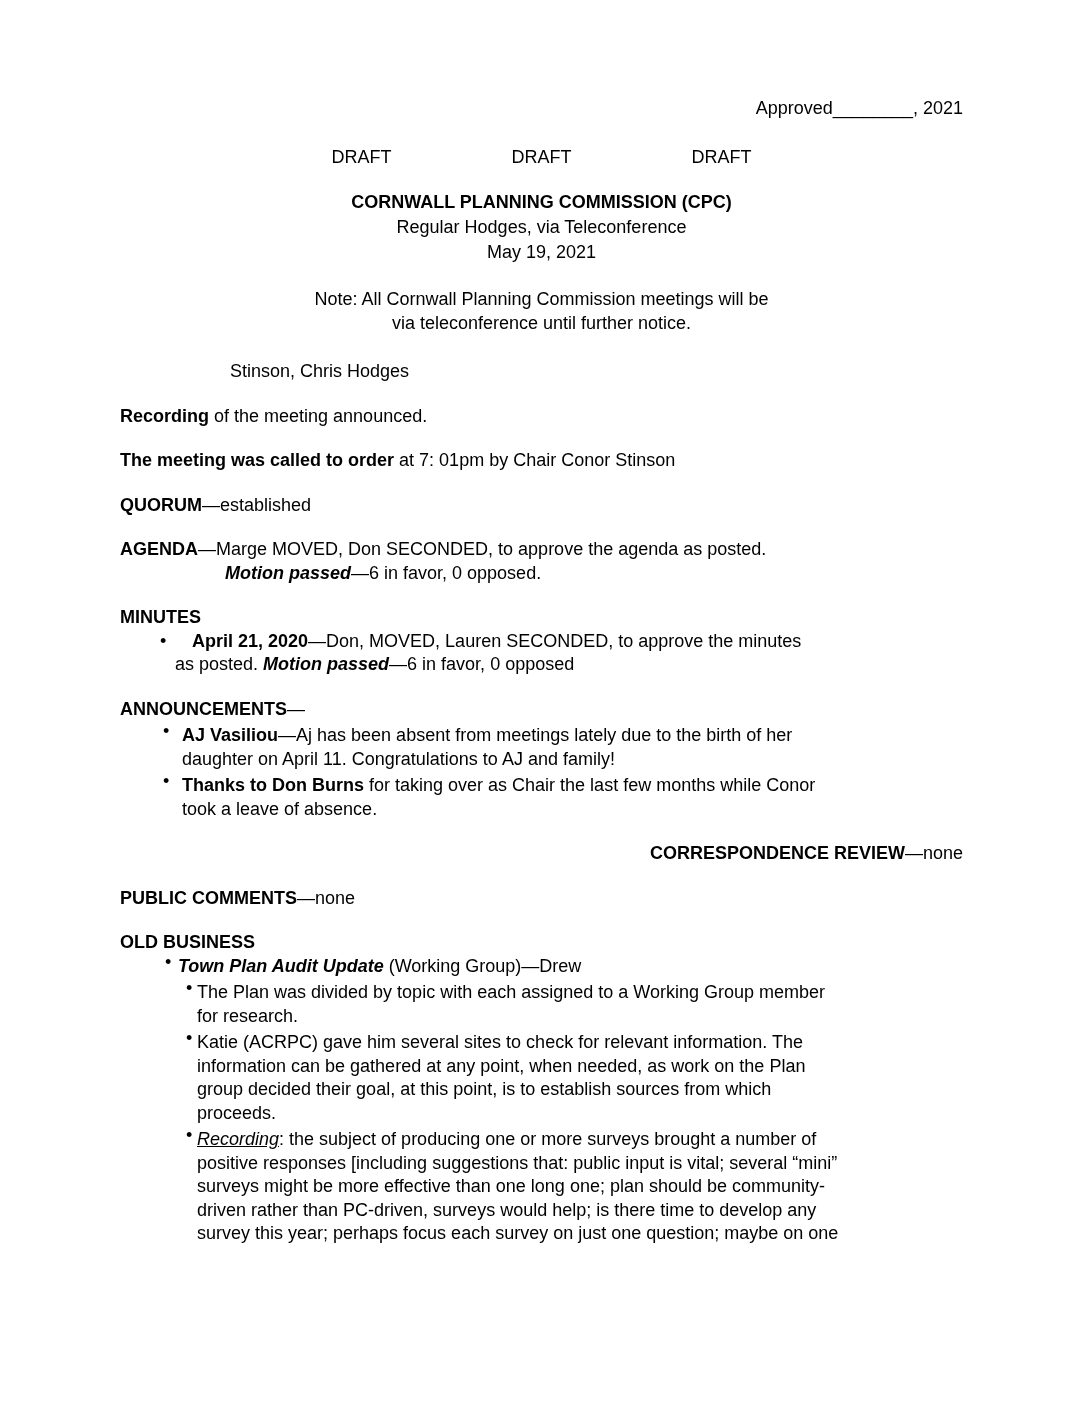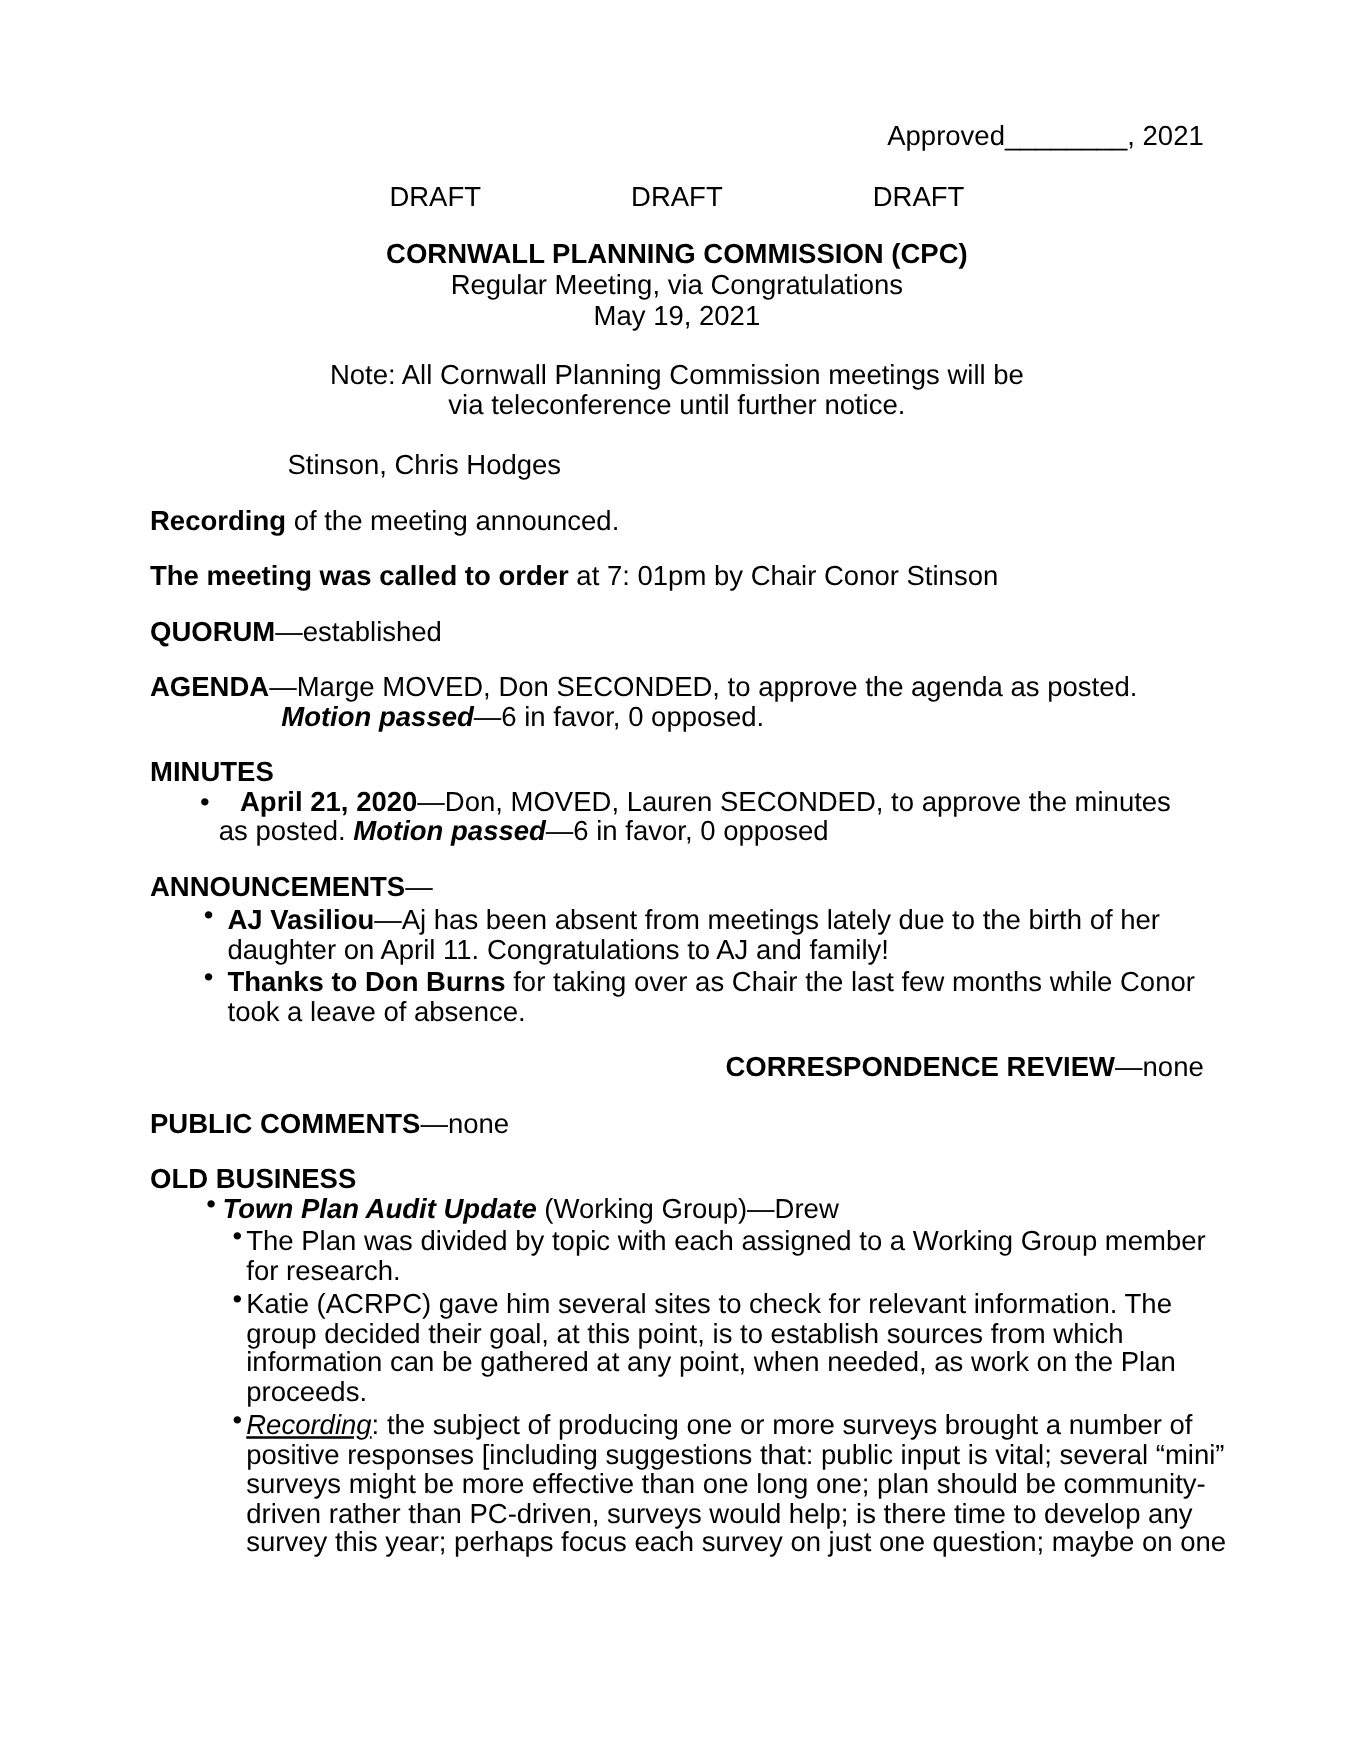--- a/index.html
+++ b/index.html
@@ -2,21 +2,21 @@
 <html><head>
 <meta charset="utf-8">
 <style>
   html,body{margin:0;padding:0;background:#ffffff;}
   .page{
     position:relative;
     width:1088px;height:1408px;
     background:#ffffff;
     color:#000;
     font-family:"Liberation Sans",sans-serif;
-    font-size:22px;
+    font-size:18px;
     line-height:23.5px;
     box-sizing:border-box;
     padding:97px 125px 0 120px;
     overflow:hidden;
   }
   .approved-line{text-align:right;}
   .draft-row{
     display:flex;justify-content:center;gap:120px;
     margin-top:25px;
   }
@@ -44,21 +44,21 @@
   </div>
 
   <div class="draft-row">
     <span>DRAFT</span>
     <span>DRAFT</span>
     <span>DRAFT</span>
   </div>
 
   <div class="center-block">
     <div class="doc-title">CORNWALL PLANNING COMMISSION (CPC)</div>
-    <div>Regular Meeting, via Congratulations</div>
+    <div>Regular Hodges, via Teleconference</div>
     <div>May 19, 2021</div>
   </div>
 
   <div class="note-block">
     <div>Note: All Cornwall Planning Commission meetings will be</div>
     <div>via teleconference until further notice.</div>
   </div>
 
   <div id="body">
       <div class="line gap-c" style="padding-left: 110px;"><span>Stinson, Chris Hodges</span></div>
@@ -75,22 +75,22 @@
       <div class="line gap-c" style="padding-left: 62px;"><span>daughter on April 11. Congratulations to AJ and family!</span></div>
       <div class="line gap-i" style="padding-left: 62px;"><span class="bullet high" style="left: 43px;">•</span><span class="bold">Thanks to Don Burns</span><span> for taking over as Chair the last few months while Conor</span></div>
       <div class="line gap-c" style="padding-left: 62px;"><span>took a leave of absence.</span></div>
       <div class="line gap-s" style="padding-left: 0px; text-align: right;"><span class="bold">CORRESPONDENCE REVIEW</span><span>—none</span></div>
       <div class="line gap-s" style="padding-left: 0px;"><span class="bold">PUBLIC COMMENTS</span><span>—none</span></div>
       <div class="line gap-s" style="padding-left: 0px;"><span class="bold">OLD BUSINESS</span></div>
       <div class="line gap-c" style="padding-left: 58px;"><span class="bullet high" style="left: 45px;">•</span><span class="bold italic">Town Plan Audit Update</span><span> (Working Group)—Drew</span></div>
       <div class="line gap-i" style="padding-left: 77px;"><span class="bullet high" style="left: 66px;">•</span><span>The Plan was divided by topic with each assigned to a Working Group member</span></div>
       <div class="line gap-c" style="padding-left: 77px;"><span>for research.</span></div>
       <div class="line gap-i" style="padding-left: 77px;"><span class="bullet high" style="left: 66px;">•</span><span>Katie (ACRPC) gave him several sites to check for relevant information. The</span></div>
+      <div class="line gap-c" style="padding-left: 77px;"><span>information can be gathered at any point, when needed, as work on the Plan</span></div>
       <div class="line gap-c" style="padding-left: 77px;"><span>group decided their goal, at this point, is to establish sources from which</span></div>
-      <div class="line gap-c" style="padding-left: 77px;"><span>information can be gathered at any point, when needed, as work on the Plan</span></div>
       <div class="line gap-c" style="padding-left: 77px;"><span>proceeds.</span></div>
       <div class="line gap-i" style="padding-left: 77px;"><span class="bullet high" style="left: 66px;">•</span><span class="italic underline">Recording</span><span>: the subject of producing one or more surveys brought a number of</span></div>
       <div class="line gap-c" style="padding-left: 77px;"><span>positive responses [including suggestions that: public input is vital; several “mini”</span></div>
       <div class="line gap-c" style="padding-left: 77px;"><span>surveys might be more effective than one long one; plan should be community-</span></div>
       <div class="line gap-c" style="padding-left: 77px;"><span>driven rather than PC-driven, surveys would help; is there time to develop any</span></div>
       <div class="line gap-c" style="padding-left: 77px;"><span>survey this year; perhaps focus each survey on just one question; maybe on one</span></div>
     </div>
 
 </div>
 

